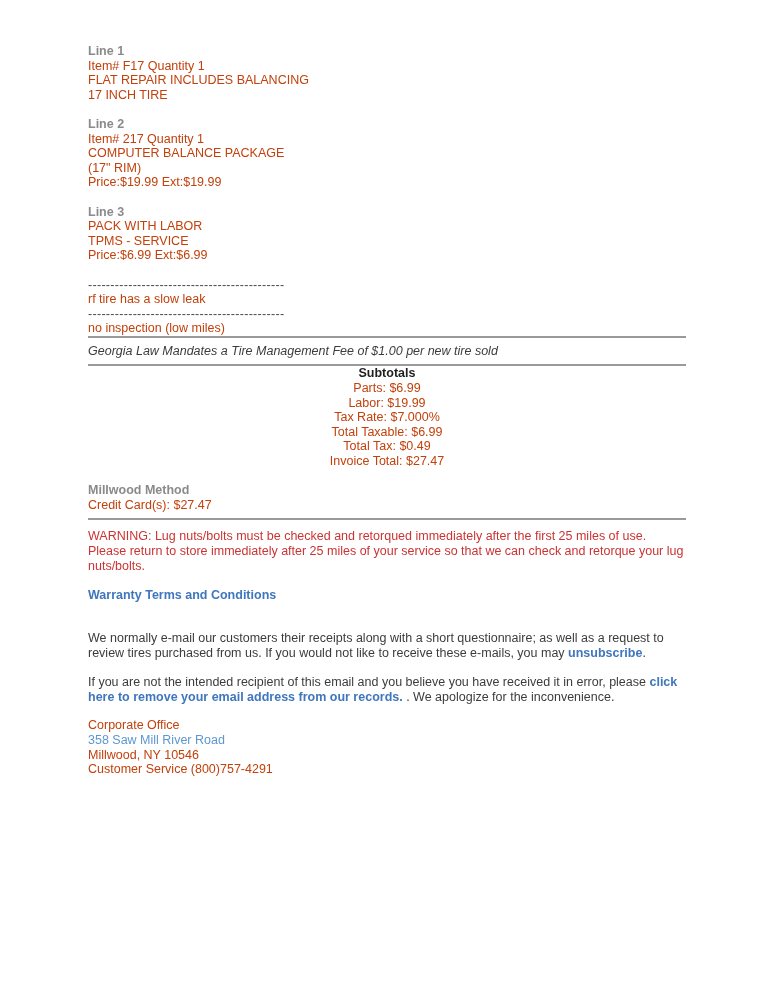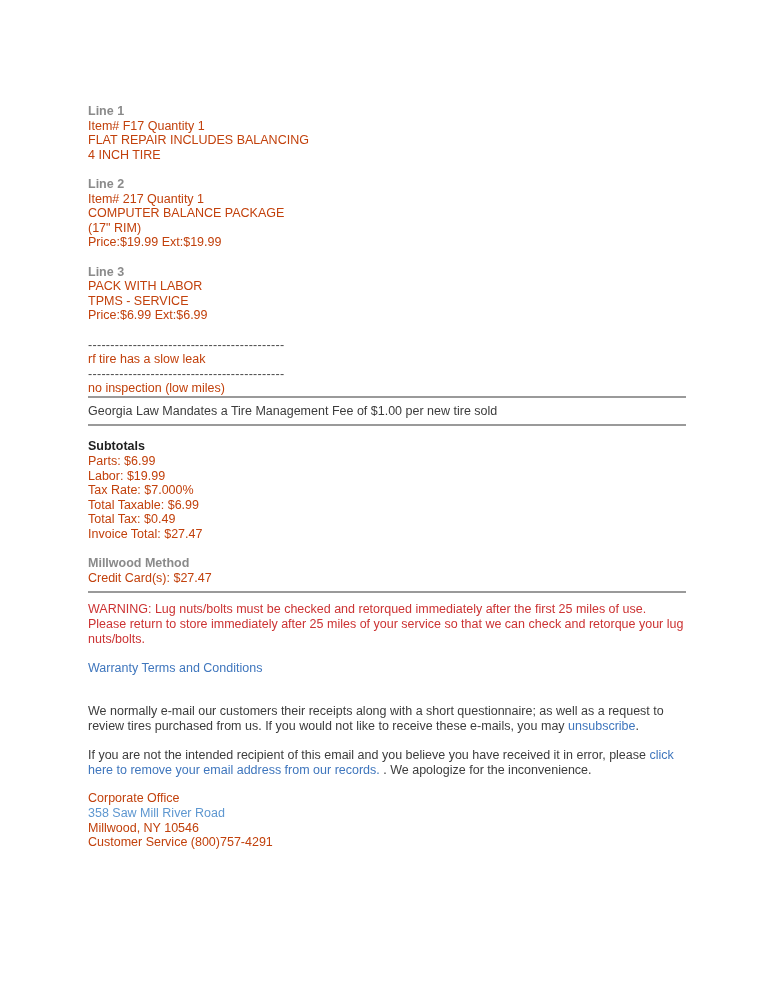--- a/index.html
+++ b/index.html
@@ -12,21 +12,21 @@
     min-height: 1000px;
     font-family: "Liberation Sans", sans-serif;
     font-size: 12.5px;
     line-height: 14.6px;
     color: #3c3c3c;
     -webkit-font-smoothing: antialiased;
   }
   .doc {
     width: 598px;
     margin-left: 88px;
-    padding-top: 104px;
+    padding-top: 44px;
   }
   .block {
     margin: 0 0 14.6px 0;
   }
   .block-header {
     font-weight: bold;
     color: #8a8a8a;
   }
   .line-text { color: #c2410c; }
   .notes { margin: 0; }
@@ -36,62 +36,64 @@
     white-space: nowrap;
   }
   hr.rule {
     border: 0;
     height: 0;
     border-top: 2px solid #9a9a9a;
     margin: 0;
   }
   .fee-row {
     padding: 6px 0;
+    font-style: italic;
   }
-  .subtotals { margin-top: 13px; margin-bottom: 14.6px; }
+  .subtotals { margin-bottom: 14.6px; text-align: center; }
   .subtotals-header {
     font-weight: bold;
     color: #1f1f1f;
   }
   .payment { margin-bottom: 0; }
   hr.rule-bottom {
     border: 0;
     height: 0;
     border-top: 2px solid #9a9a9a;
     margin: 6px 0 0 0;
   }
   .warning {
     color: #cc3333;
     margin-top: 9px;
   }
   .link {
     color: #3f76bd;
     text-decoration: none;
     cursor: pointer;
+    font-weight: bold;
   }
   .link-light {
     color: #5e97d0;
     text-decoration: none;
     cursor: pointer;
   }
   .warranty { margin-top: 14.6px; }
   .para { margin-top: 29px; }
   .para2 { margin-top: 14.6px; }
   .footer { margin-top: 14px; }
 </style>
 </head>
 <body>
 
 <div class="doc">
 
   <div class="block">
     <div class="block-header">Line 1</div>
     <div class="line-text">Item# F17 Quantity 1</div>
     <div class="line-text">FLAT REPAIR INCLUDES BALANCING</div>
-    <div class="line-text">4 INCH TIRE</div>
+    <div class="line-text">17 INCH TIRE</div>
   </div>
 
   <div class="block">
     <div class="block-header">Line 2</div>
     <div class="line-text">Item# 217 Quantity 1</div>
     <div class="line-text">COMPUTER BALANCE PACKAGE</div>
     <div class="line-text">(17" RIM)</div>
     <div class="line-text">Price:$19.99 Ext:$19.99</div>
   </div>
 

